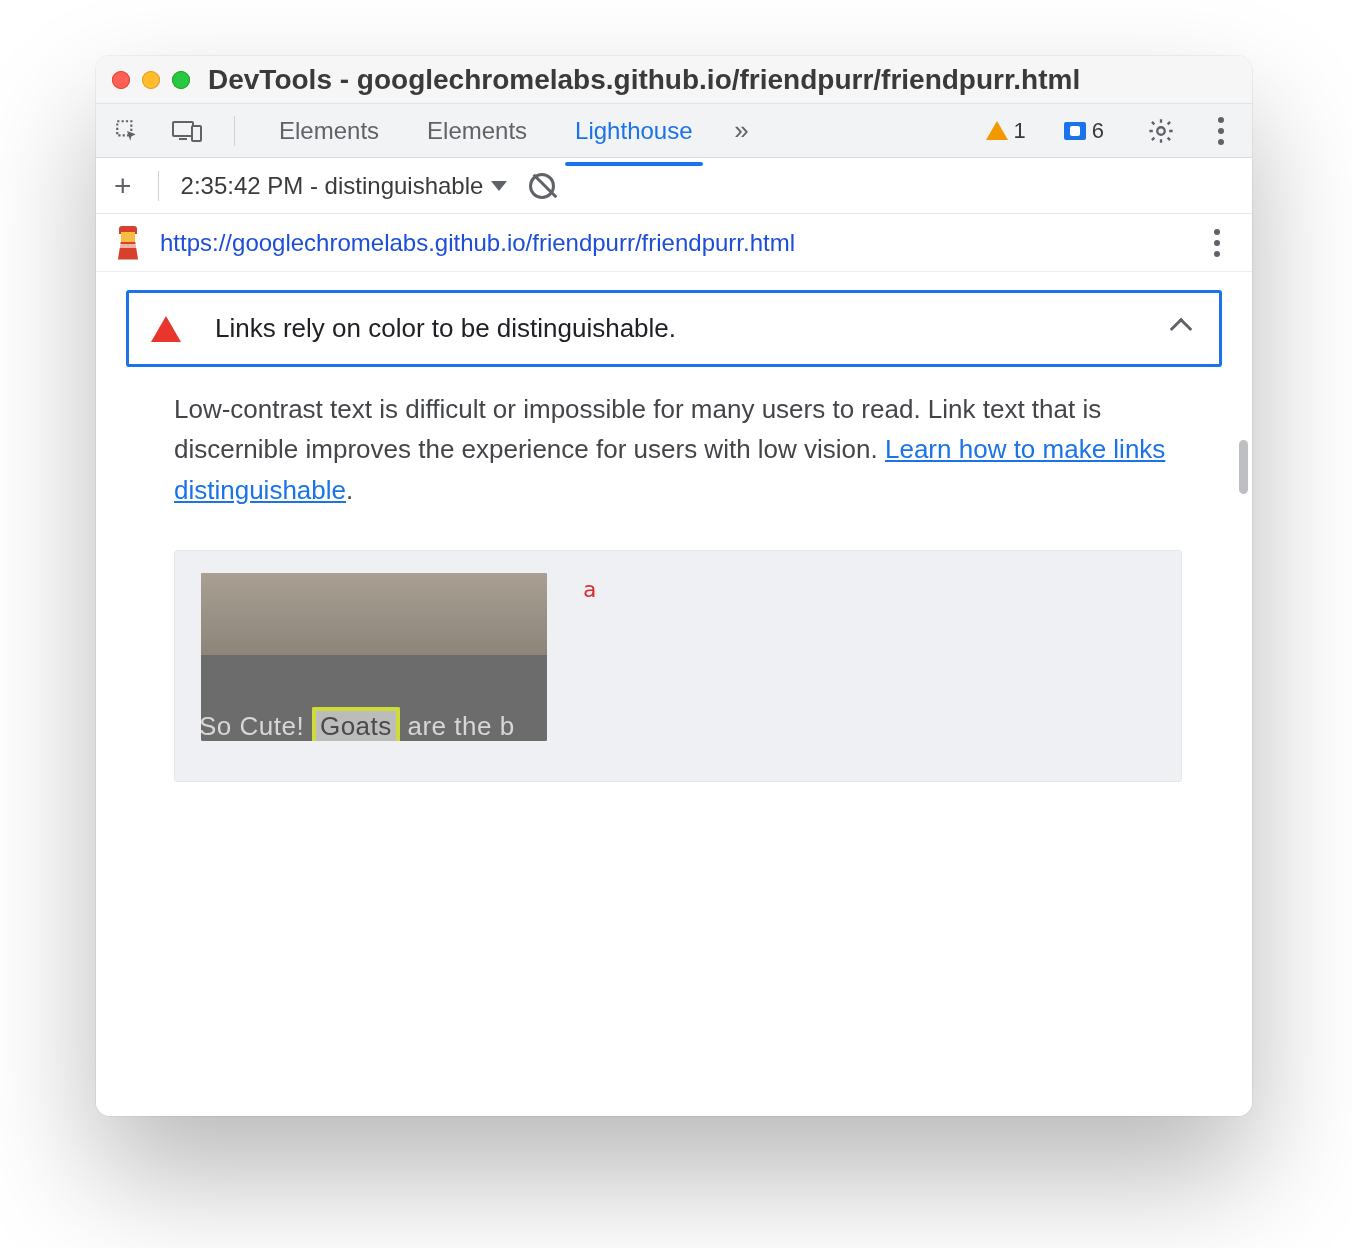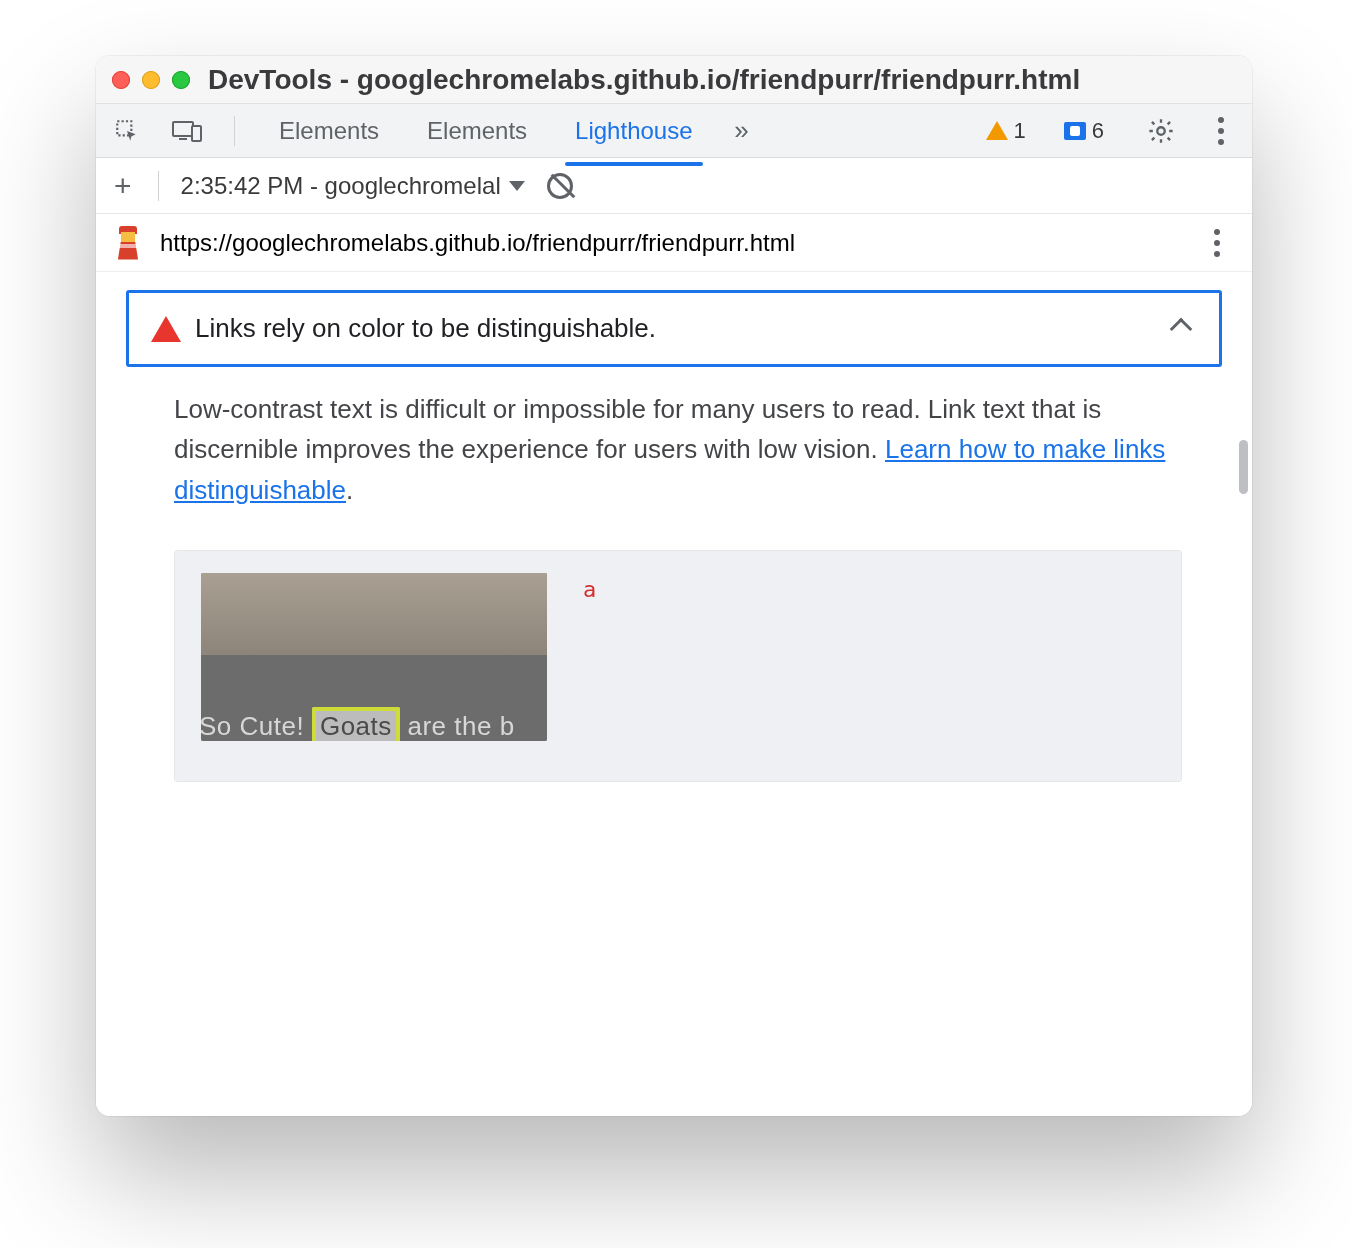--- a/index.html
+++ b/index.html
@@ -38,27 +38,27 @@
   .caret-down { width:0;height:0;border-left:8px solid transparent;border-right:8px solid transparent;border-top:10px solid #5f6368; }
   .cancel-circle { width:26px;height:26px;border:3px solid #5f6368;border-radius:50%;position:relative; }
   .cancel-circle::after{content:"";position:absolute;left:-3px;top:50%;width:32px;height:3px;background:#5f6368;transform:translateY(-50%) rotate(45deg);}
   
   .urlrow { height:58px; display:flex; align-items:center; padding:0 18px; border-bottom:1px solid #eceef0; gap:18px; }
   .lighthouse-logo { width:28px; height:34px; position:relative; }
   .lighthouse-logo .base { position:absolute; bottom:0; left:2px; width:24px; height:18px; background:#d9402b; clip-path: polygon(8% 100%, 92% 100%, 80% 0, 20% 0); }
   .lighthouse-logo .top { position:absolute; top:6px; left:7px; width:14px; height:12px; background:#f5bd41; }
   .lighthouse-logo .cap { position:absolute; top:0; left:5px; width:18px; height:8px; background:#d9402b; border-radius:3px 3px 0 0; }
   .lighthouse-logo .stripe { position:absolute; top:18px; left:4px; width:20px; height:4px; background:#fff; opacity:.6; transform:skewX(-10deg); }
-  .url { font-size:24px; color:#000000; flex:1; white-space:nowrap; overflow:hidden; }
+  .url { font-size:24px; color:#1d4ed8; flex:1; white-space:nowrap; overflow:hidden; }
   .vdots { display:flex; flex-direction:column; gap:5px; padding:6px 8px; }
   .vdots i { width:6px;height:6px;background:#5f6368;border-radius:50%;display:block; }
   
   .content { position:absolute; left:0; right:0; top:216px; bottom:0; overflow:hidden; background:#fff; }
   .scroll-thumb { position:absolute; right:4px; top:168px; width:9px; height:54px; background:#bdbfc2; border-radius:5px; }
-  .audit-card { margin:18px 30px 0 30px; border:3px solid #1a73e8; border-radius:3px; padding:20px 22px; display:flex; align-items:center; gap:14px; }
+  .audit-card { margin:18px 30px 0 30px; border:3px solid #1a73e8; border-radius:3px; padding:20px 22px; display:flex; align-items:center; gap:34px; }
   .tri-red { width:0;height:0;border-left:15px solid transparent;border-right:15px solid transparent;border-bottom:26px solid #e8352e; }
   .audit-title { font-size:26px; color:#202124; flex:1; }
   .chev-up { width:16px;height:16px;border-left:3px solid #5f6368;border-top:3px solid #5f6368;transform:rotate(45deg);margin-right:8px; }
   .desc { margin:22px 70px 0 78px; font-size:26px; color:#434549; line-height:1.55; }
   .desc a { color:#1a73e8; text-decoration: underline; }
   .failing-box { margin:40px 70px 0 78px; border:1px solid #e4e6e8; border-radius:3px; overflow:hidden; }
   .failing-head { background:#fcfcfc; padding:22px 28px; font-size:25px; color:#74787c; border-bottom:1px solid #e8eaec; }
   .failing-body { background:#eef0f3; padding:22px 26px 40px 26px; display:flex; gap:36px; align-items:flex-start; }
   .thumb { width:346px; height:168px; background:#777; position:relative; overflow:hidden; border-radius:2px; }
   .thumb .band1 { position:absolute; top:0; left:0; right:0; height:82px; background:linear-gradient(#a99f93,#8d857a); }
@@ -126,21 +126,21 @@
             <i></i>
             <i></i>
           </div>
       </div>
     </div>
 
     <div class="reportbar">
       <div class="plus">+</div>
       <div class="divider"></div>
       <div class="report-select">
-        <span>2:35:42 PM - googlechromelal</span>
+        <span>2:35:42 PM - distinguishable</span>
         <span class="caret-down"></span>
       </div>
       <div class="icon-btn">
           <div class="cancel-circle"></div>
         </div>
     </div>
 
     <div class="urlrow">
       <div class="lighthouse-logo">
         <div class="cap"></div>

